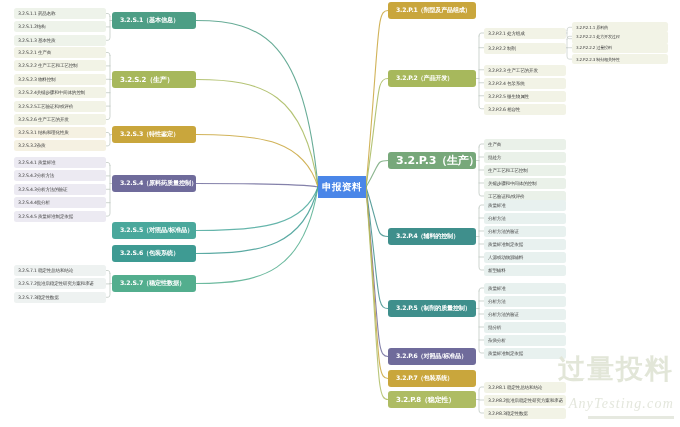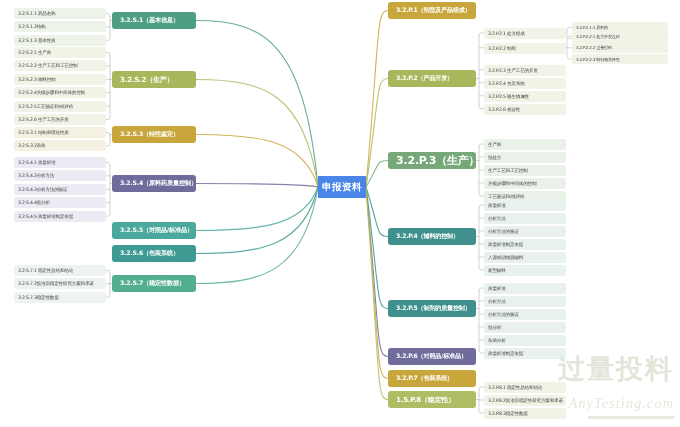--- a/index.html
+++ b/index.html
@@ -333,21 +333,21 @@
       <div class="node n2" style="left: 484px; top: 348px; width: 82px; background: rgb(232, 241, 239); color: rgb(61, 61, 61);">
         <span>质量标准制定依据</span>
       </div>
       <div class="node n1" style="left: 388px; top: 348px; width: 88px; background: rgb(111, 107, 155); color: rgb(255, 255, 255); font-size: 6.1px;">
         <span>3.2.P.6（对照品/标准品）</span>
       </div>
       <div class="node n1" style="left: 388px; top: 370px; width: 88px; background: rgb(201, 166, 60); color: rgb(255, 255, 255); font-size: 6.1px;">
         <span>3.2.P.7（包装系统）</span>
       </div>
       <div class="node n1" style="left: 388px; top: 391px; width: 88px; background: rgb(174, 188, 99); color: rgb(255, 255, 255); font-size: 7px;">
-        <span>1.5.P.8（稳定性）</span>
+        <span>3.2.P.8（稳定性）</span>
       </div>
       <div class="node n2" style="left: 484px; top: 382px; width: 82px; background: rgb(242, 243, 230); color: rgb(61, 61, 61);">
         <span>3.2.P.8.1 稳定性总结和结论</span>
       </div>
       <div class="node n2" style="left: 484px; top: 395px; width: 82px; background: rgb(242, 243, 230); color: rgb(61, 61, 61);">
         <span>3.2.P.8.2批准后稳定性研究方案和承诺</span>
       </div>
       <div class="node n2" style="left: 484px; top: 408px; width: 82px; background: rgb(242, 243, 230); color: rgb(61, 61, 61);">
         <span>3.2.P.8.3稳定性数据</span>
       </div>

